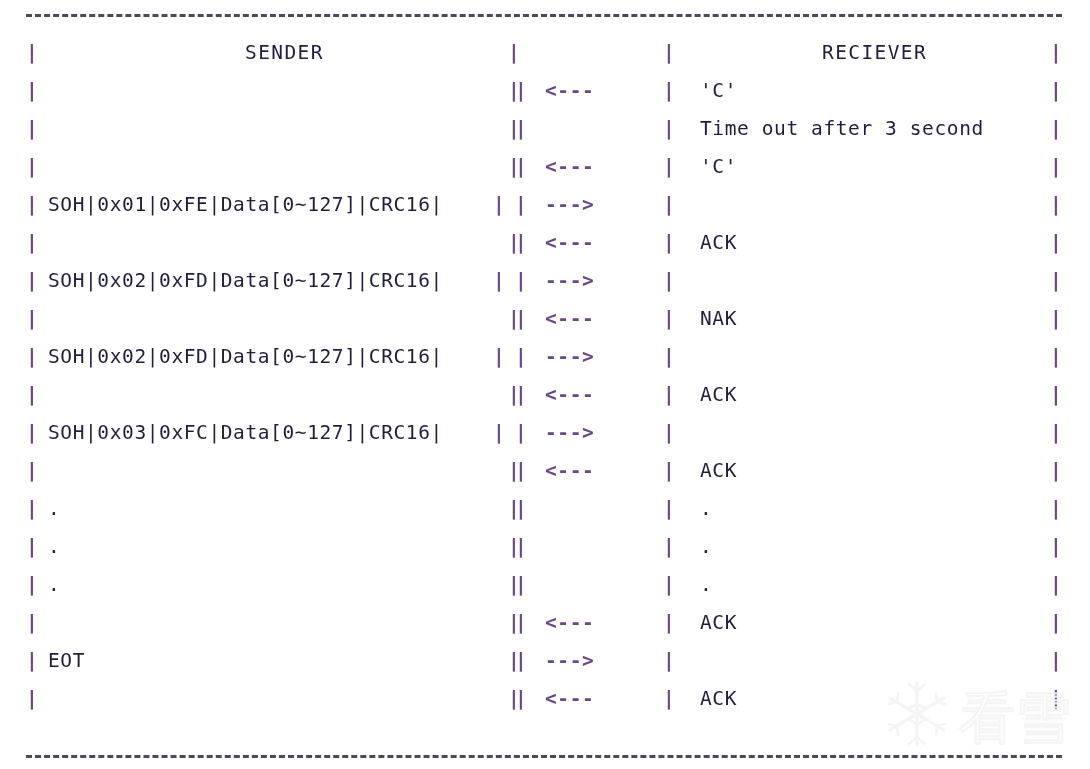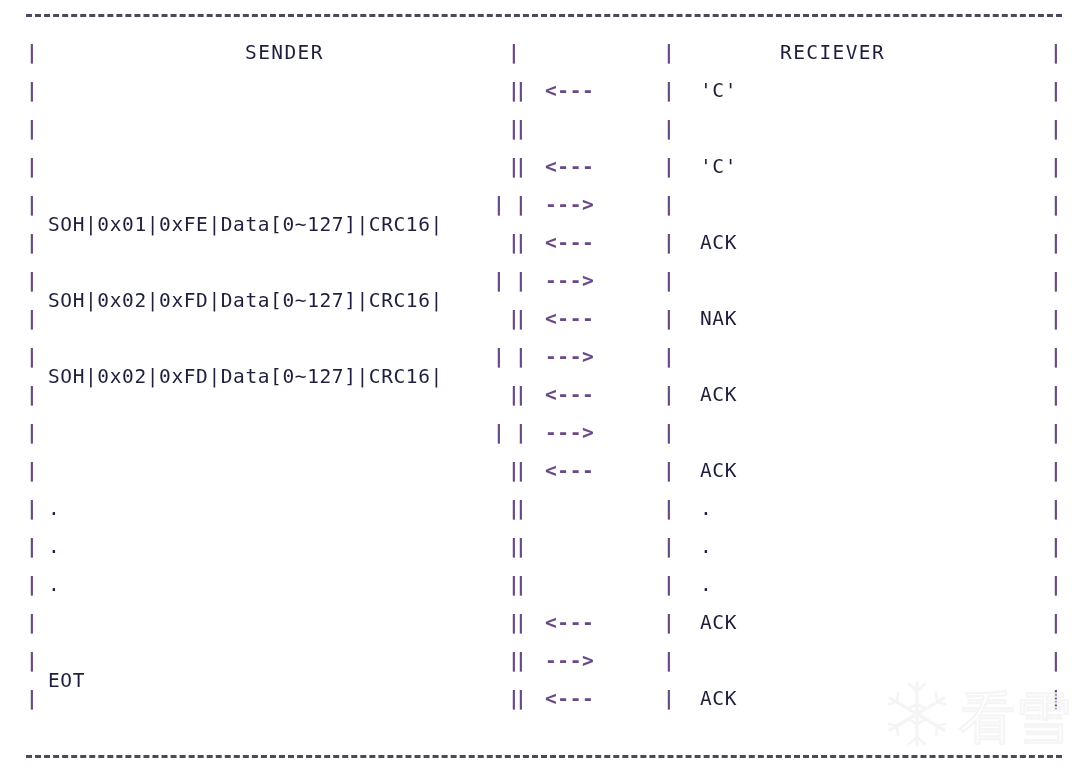--- a/index.html
+++ b/index.html
@@ -53,34 +53,34 @@
     white-space: pre;
   }
 
   .pipe {
     color: #6a4a86;
     font-weight: 700;
   }
 
   
   .c-sender-l  { left: 26px;  }
-  .c-sender-tx { left: 48px; margin-top: 20px;  }
+  .c-sender-tx { left: 48px;  }
   .c-sender-r  { left: 508px; }
   .c-arrow-l   { left: 515px; }
   .c-arrow     { left: 545px; color: #6a4a86; font-weight: 700; }
   .c-recv-l    { left: 663px; }
   .c-recv-tx   { left: 700px; }
   .c-recv-r    { left: 1050px; }
 
   .title {
     font-weight: 400;
     letter-spacing: 1.4px;
   }
   .t-sender { left: 245px; }
-  .t-recv   { left: 780px; }
+  .t-recv   { left: 822px; }
 
   .dot { left: 48px; }
   .dot-r { left: 700px; }
 
   
   #watermark {
     position: absolute;
     right: 18px;
     bottom: 16px;
     width: 185px;
@@ -92,29 +92,29 @@
 </head>
 <body>
 
 <div id="page">
 
   <div class="rule" id="rule-top"></div>
 
   <div class="grid" id="grid">
       <div class="row"><span class="cell c-sender-l pipe">|</span><span class="cell title t-sender">SENDER</span><span class="cell c-sender-r pipe">|</span><span class="cell c-recv-l pipe">|</span><span class="cell title t-recv">RECIEVER</span><span class="cell c-recv-r pipe">|</span></div>
       <div class="row"><span class="cell c-sender-l pipe">|</span><span class="cell c-sender-r pipe">|</span><span class="cell c-arrow-l pipe">|</span><span class="cell c-arrow">&lt;---</span><span class="cell c-recv-l pipe">|</span><span class="cell c-recv-tx">'C'</span><span class="cell c-recv-r pipe">|</span></div>
-      <div class="row"><span class="cell c-sender-l pipe">|</span><span class="cell c-sender-r pipe">|</span><span class="cell c-arrow-l pipe">|</span><span class="cell c-recv-l pipe">|</span><span class="cell c-recv-r pipe">|</span></div>
+      <div class="row"><span class="cell c-sender-l pipe">|</span><span class="cell c-sender-r pipe">|</span><span class="cell c-arrow-l pipe">|</span><span class="cell c-recv-l pipe">|</span><span class="cell c-recv-tx">Time out after 3 second</span><span class="cell c-recv-r pipe">|</span></div>
       <div class="row"><span class="cell c-sender-l pipe">|</span><span class="cell c-sender-r pipe">|</span><span class="cell c-arrow-l pipe">|</span><span class="cell c-arrow">&lt;---</span><span class="cell c-recv-l pipe">|</span><span class="cell c-recv-tx">'C'</span><span class="cell c-recv-r pipe">|</span></div>
       <div class="row"><span class="cell c-sender-l pipe">|</span><span class="cell c-sender-tx">SOH|0x01|0xFE|Data[0~127]|CRC16|</span><span class="cell c-sender-r pipe" style="left: 493px;">|</span><span class="cell c-arrow-l pipe">|</span><span class="cell c-arrow">---&gt;</span><span class="cell c-recv-l pipe">|</span><span class="cell c-recv-r pipe">|</span></div>
       <div class="row"><span class="cell c-sender-l pipe">|</span><span class="cell c-sender-r pipe">|</span><span class="cell c-arrow-l pipe">|</span><span class="cell c-arrow">&lt;---</span><span class="cell c-recv-l pipe">|</span><span class="cell c-recv-tx">ACK</span><span class="cell c-recv-r pipe">|</span></div>
       <div class="row"><span class="cell c-sender-l pipe">|</span><span class="cell c-sender-tx">SOH|0x02|0xFD|Data[0~127]|CRC16|</span><span class="cell c-sender-r pipe" style="left: 493px;">|</span><span class="cell c-arrow-l pipe">|</span><span class="cell c-arrow">---&gt;</span><span class="cell c-recv-l pipe">|</span><span class="cell c-recv-r pipe">|</span></div>
       <div class="row"><span class="cell c-sender-l pipe">|</span><span class="cell c-sender-r pipe">|</span><span class="cell c-arrow-l pipe">|</span><span class="cell c-arrow">&lt;---</span><span class="cell c-recv-l pipe">|</span><span class="cell c-recv-tx">NAK</span><span class="cell c-recv-r pipe">|</span></div>
       <div class="row"><span class="cell c-sender-l pipe">|</span><span class="cell c-sender-tx">SOH|0x02|0xFD|Data[0~127]|CRC16|</span><span class="cell c-sender-r pipe" style="left: 493px;">|</span><span class="cell c-arrow-l pipe">|</span><span class="cell c-arrow">---&gt;</span><span class="cell c-recv-l pipe">|</span><span class="cell c-recv-r pipe">|</span></div>
       <div class="row"><span class="cell c-sender-l pipe">|</span><span class="cell c-sender-r pipe">|</span><span class="cell c-arrow-l pipe">|</span><span class="cell c-arrow">&lt;---</span><span class="cell c-recv-l pipe">|</span><span class="cell c-recv-tx">ACK</span><span class="cell c-recv-r pipe">|</span></div>
-      <div class="row"><span class="cell c-sender-l pipe">|</span><span class="cell c-sender-r pipe" style="left: 493px;">|</span><span class="cell c-arrow-l pipe">|</span><span class="cell c-arrow">---&gt;</span><span class="cell c-recv-l pipe">|</span><span class="cell c-recv-r pipe">|</span></div>
+      <div class="row"><span class="cell c-sender-l pipe">|</span><span class="cell c-sender-tx">SOH|0x03|0xFC|Data[0~127]|CRC16|</span><span class="cell c-sender-r pipe" style="left: 493px;">|</span><span class="cell c-arrow-l pipe">|</span><span class="cell c-arrow">---&gt;</span><span class="cell c-recv-l pipe">|</span><span class="cell c-recv-r pipe">|</span></div>
       <div class="row"><span class="cell c-sender-l pipe">|</span><span class="cell c-sender-r pipe">|</span><span class="cell c-arrow-l pipe">|</span><span class="cell c-arrow">&lt;---</span><span class="cell c-recv-l pipe">|</span><span class="cell c-recv-tx">ACK</span><span class="cell c-recv-r pipe">|</span></div>
       <div class="row"><span class="cell c-sender-l pipe">|</span><span class="cell dot">.</span><span class="cell c-sender-r pipe">|</span><span class="cell c-arrow-l pipe">|</span><span class="cell c-recv-l pipe">|</span><span class="cell dot-r">.</span><span class="cell c-recv-r pipe">|</span></div>
       <div class="row"><span class="cell c-sender-l pipe">|</span><span class="cell dot">.</span><span class="cell c-sender-r pipe">|</span><span class="cell c-arrow-l pipe">|</span><span class="cell c-recv-l pipe">|</span><span class="cell dot-r">.</span><span class="cell c-recv-r pipe">|</span></div>
       <div class="row"><span class="cell c-sender-l pipe">|</span><span class="cell dot">.</span><span class="cell c-sender-r pipe">|</span><span class="cell c-arrow-l pipe">|</span><span class="cell c-recv-l pipe">|</span><span class="cell dot-r">.</span><span class="cell c-recv-r pipe">|</span></div>
       <div class="row"><span class="cell c-sender-l pipe">|</span><span class="cell c-sender-r pipe">|</span><span class="cell c-arrow-l pipe">|</span><span class="cell c-arrow">&lt;---</span><span class="cell c-recv-l pipe">|</span><span class="cell c-recv-tx">ACK</span><span class="cell c-recv-r pipe">|</span></div>
       <div class="row"><span class="cell c-sender-l pipe">|</span><span class="cell c-sender-tx">EOT</span><span class="cell c-sender-r pipe">|</span><span class="cell c-arrow-l pipe">|</span><span class="cell c-arrow">---&gt;</span><span class="cell c-recv-l pipe">|</span><span class="cell c-recv-r pipe">|</span></div>
       <div class="row"><span class="cell c-sender-l pipe">|</span><span class="cell c-sender-r pipe">|</span><span class="cell c-arrow-l pipe">|</span><span class="cell c-arrow">&lt;---</span><span class="cell c-recv-l pipe">|</span><span class="cell c-recv-tx">ACK</span><span class="cell c-recv-r pipe">|</span></div>
     </div>
 
   <div class="rule" id="rule-bottom"></div>

